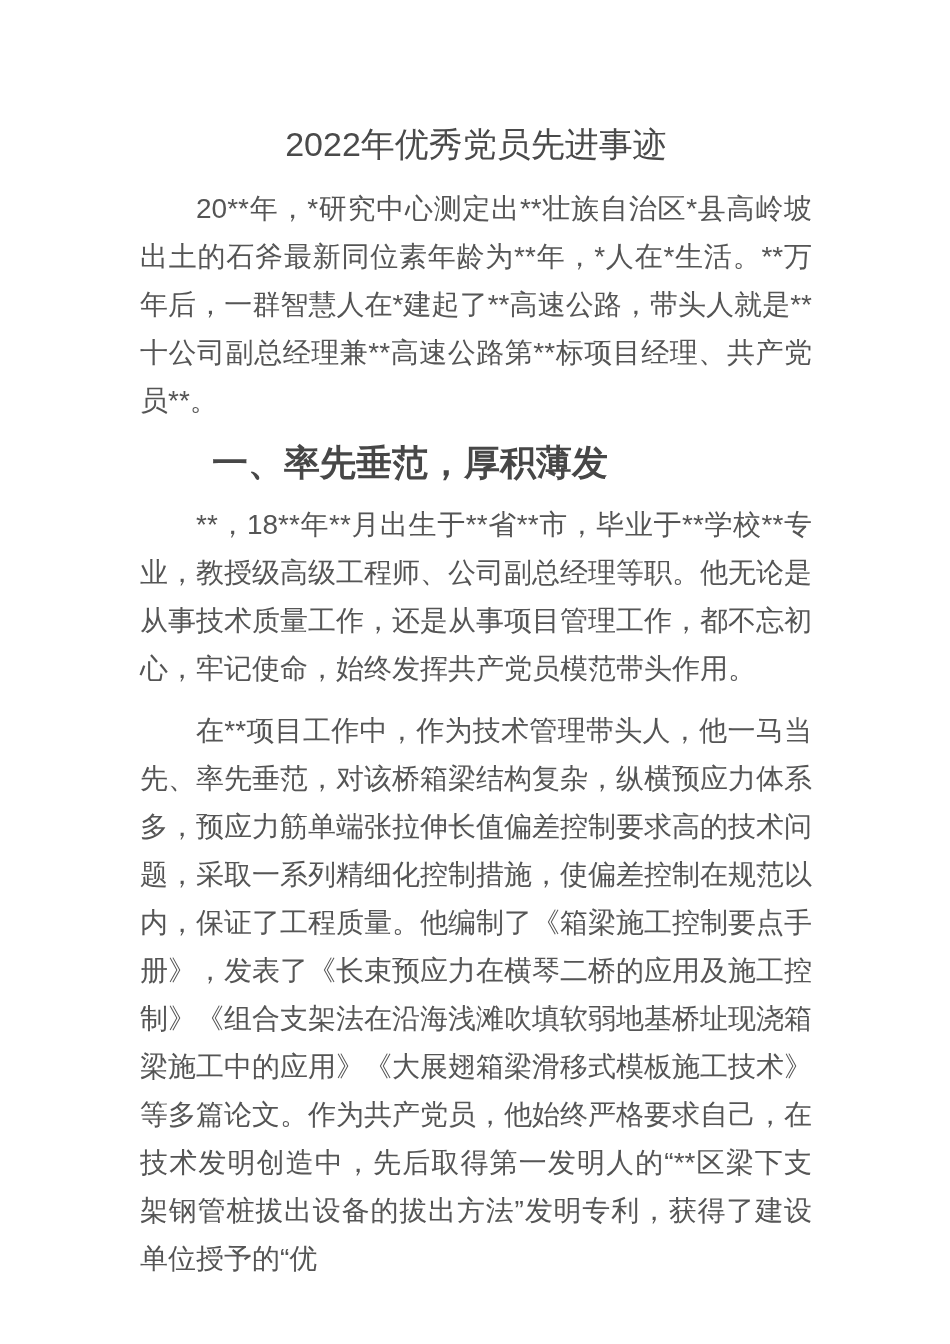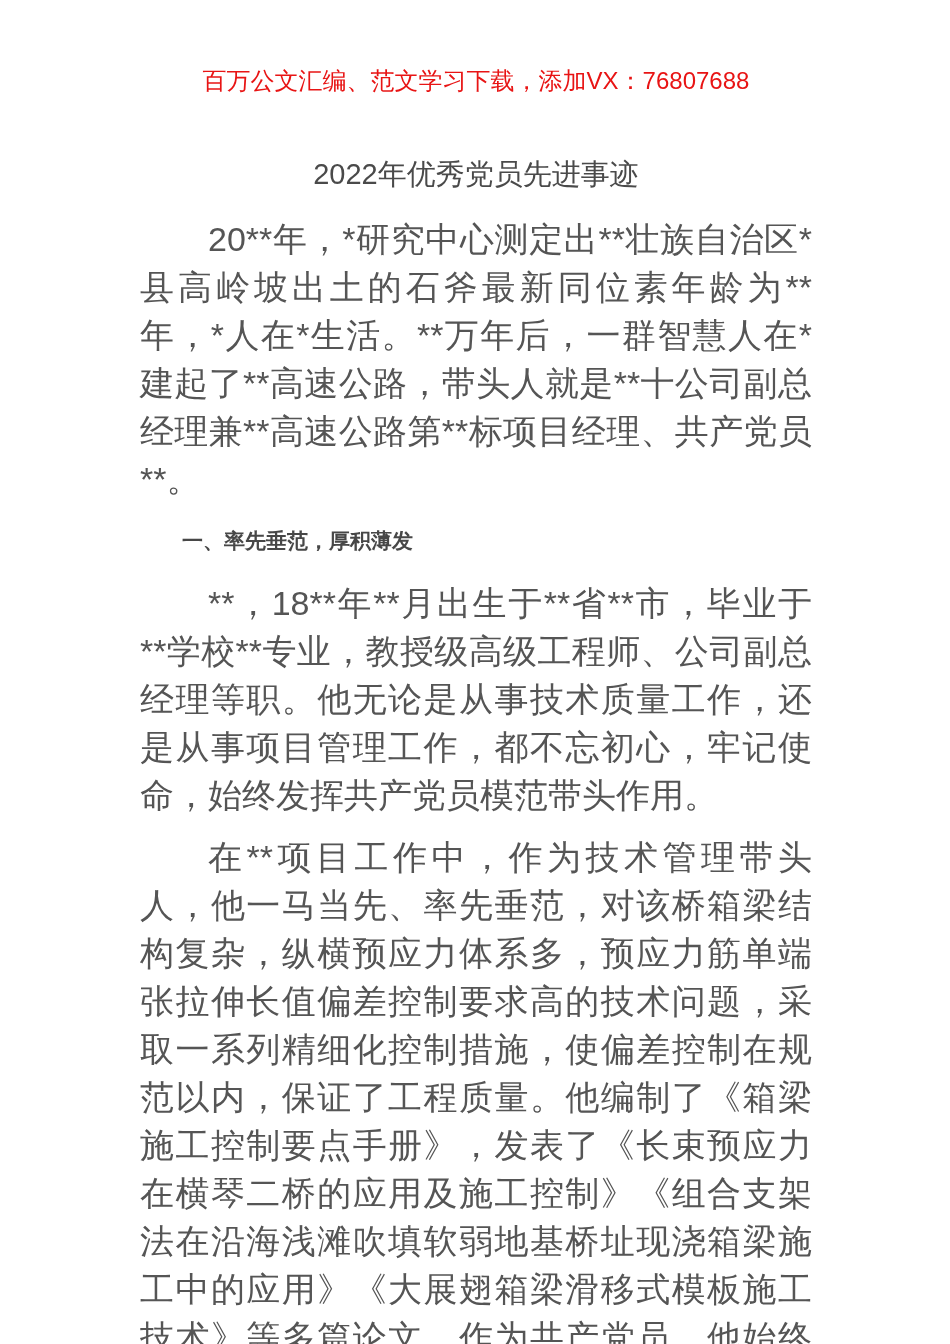--- a/index.html
+++ b/index.html
@@ -15,51 +15,50 @@
   }
   .promo-banner {
     text-align: center;
     font-size: 24px;
     line-height: 30px;
     color: #e81414;
     white-space: nowrap;
   }
   .doc-title {
     text-align: center;
-    font-size: 29px;
+    font-size: 34px;
     line-height: 40px;
     font-weight: normal;
     color: #4a4a4a;
     margin: 58px 0 0 0;
   }
   .doc-body { margin-top: 7px; }
   .para {
-    font-size: 34px;
+    font-size: 28px;
     line-height: 48px;
     color: #555555;
     text-indent: 2em;
     text-align: justify;
     margin: 14px 0 0 0;
   }
   .para.first { margin-top: 21px; }
   .section-heading {
-    font-size: 21px;
+    font-size: 36px;
     line-height: 48px;
     color: #474747;
     font-weight: bold;
     text-indent: 2em;
     text-align: left;
     margin: 14px 0 0 0;
   }
 </style>
 </head>
 <body>
 
 <div class="page">
-  <div class="promo-banner">百万公文汇编、范文学习下载，添加VX：76807688</div>
 
   <h1 class="doc-title">2022年优秀党员先进事迹</h1>
 
   <div class="doc-body">
     <p class="para first">20**年，*研究中心测定出**壮族自治区*县高岭坡出土的石斧最新同位素年龄为**年，*人在*生活。**万年后，一群智慧人在*建起了**高速公路，带头人就是**十公司副总经理兼**高速公路第**标项目经理、共产党员**。</p>
 
     <h2 class="section-heading">一、率先垂范，厚积薄发</h2>
 
     <p class="para">**，18**年**月出生于**省**市，毕业于**学校**专业，教授级高级工程师、公司副总经理等职。他无论是从事技术质量工作，还是从事项目管理工作，都不忘初心，牢记使命，始终发挥共产党员模范带头作用。</p>
 

